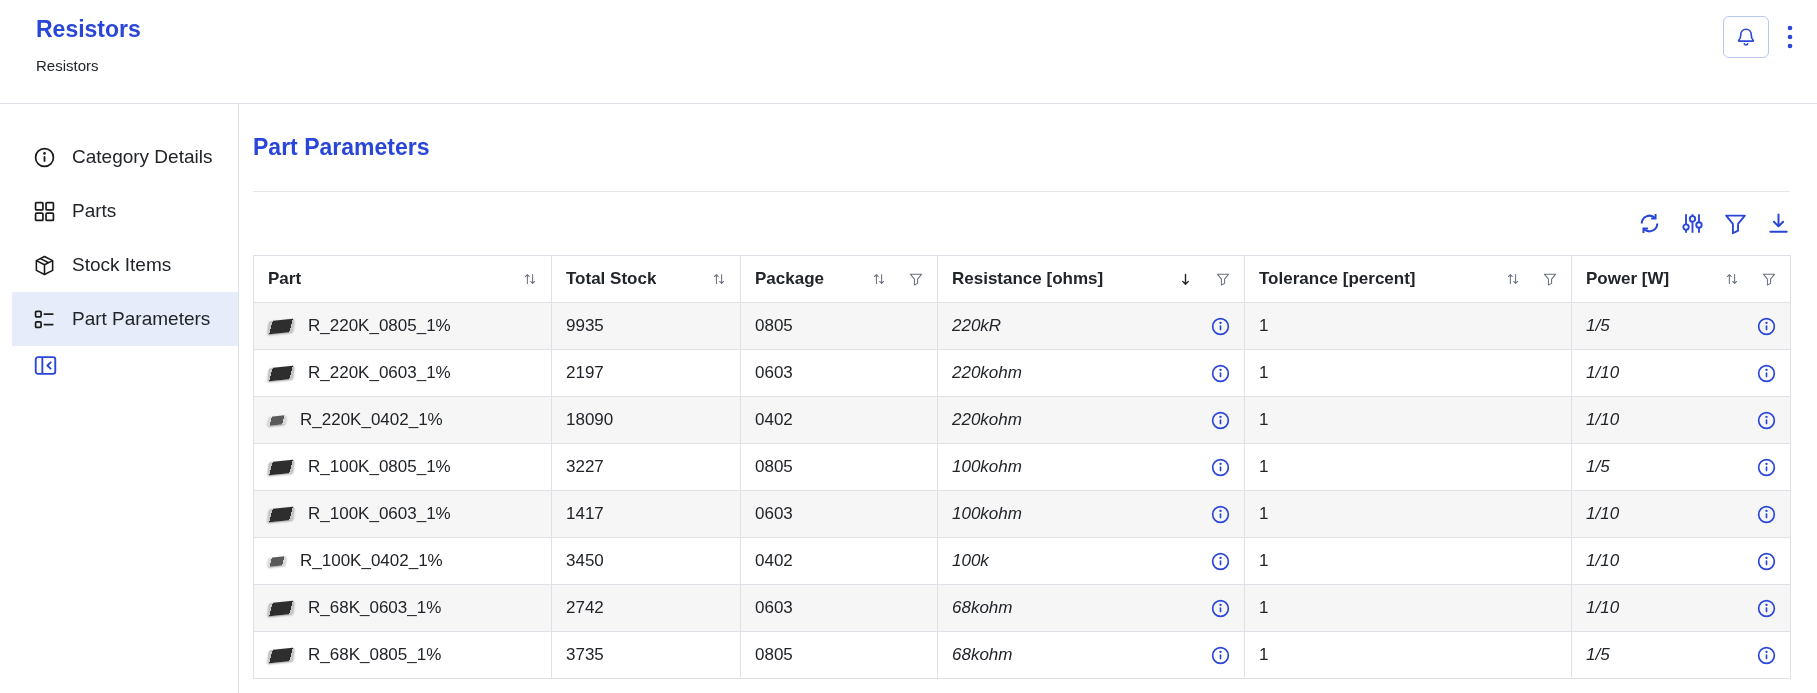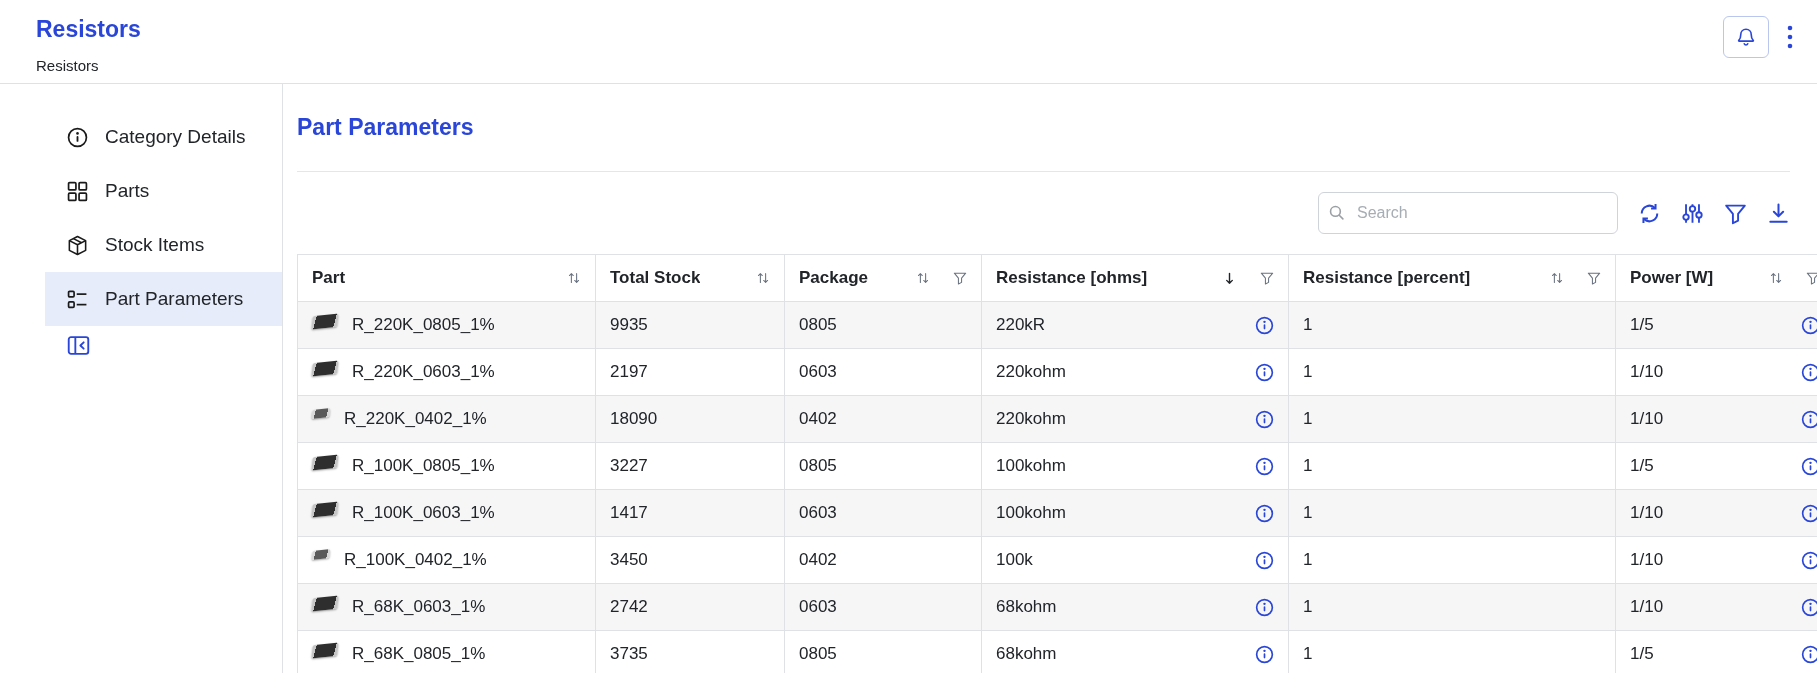--- a/index.html
+++ b/index.html
@@ -2,30 +2,30 @@
 <html style="--accent: #2946d8;"><head>
 <meta charset="utf-8">
 <style>
   :root { --accent:#2946d8; --border:#dee2e6; --muted:#6c757d; }
   * { box-sizing:border-box; }
   body {
     margin:0; width:1817px; height:693px; overflow:hidden;
     font-family:"Liberation Sans", sans-serif; color:#212529; background:#fff;
   }
   
-  .header { position:relative; height:84px; border-bottom:1px solid var(--border); padding:16px 18px 0 36px; }
+  .header { position:relative; height:104px; border-bottom:1px solid var(--border); padding:16px 18px 0 36px; }
   .header-title { color:var(--accent); font-size:23px; font-weight:700; }
   .breadcrumb { margin-top:14px; font-size:15px; color:#212529; cursor:pointer; }
   .header-actions { position:absolute; top:16px; right:18px; display:flex; align-items:center; gap:12px; }
   .bell-btn { width:46px; height:42px; border:1px solid #b9c6ee; border-radius:6px; background:#fff;
     display:flex; align-items:center; justify-content:center; cursor:pointer; }
   .kebab-btn { background:none; border:none; padding:2px 6px; cursor:pointer; display:flex; }
   
   .layout { display:flex; height:589px; }
-  .sidebar { width:283px; flex-shrink:0; border-right:1px solid var(--border); padding-top:26px;padding-left:33px; }
+  .sidebar { width:239px; flex-shrink:0; border-right:1px solid var(--border); padding-top:26px; }
   .side-item { display:flex; align-items:center; gap:17px; height:54px; margin-left:12px;
     padding-left:22px; font-size:19px; cursor:pointer; }
   .side-item.active { background:#e7ecfa; }
   .side-item .icn { display:flex; flex-shrink:0; }
   .collapse-btn { margin:8px 0 0 34px; background:none; border:none; cursor:pointer; display:flex; padding:0; }
   
   .main { flex:1; padding:30px 27px 0 14px; overflow:hidden; }
   .main-title { color:var(--accent); font-size:23px; font-weight:700; }
   .divider { border:none; border-top:1px solid #e6e6e6; margin:30px 0 0 0; }
   .toolbar { display:flex; justify-content:flex-end; align-items:center; gap:20px; margin-top:20px; }
@@ -37,22 +37,22 @@
   .tool-btn { background:none; border:none; padding:0; cursor:pointer; display:flex; }
   
   table { width:100%; border-collapse:collapse; table-layout:fixed; margin-top:20px; font-size:17px; }
   th, td { border:1px solid var(--border); padding:0 14px; height:47px; text-align:left; }
   thead th { font-weight:700; background:#fff; }
   tbody tr:nth-child(odd) { background:#f6f6f7; }
   tbody tr { cursor:pointer; }
   .th-inner { display:flex; align-items:center; gap:23px; }
   .th-label { white-space:nowrap; overflow:hidden; }
   .th-spacer { flex:1; }
-  .part-cell { display:flex; align-items:flex-start; gap:14px; }
-  .cell-flex { display:flex; align-items:center; justify-content:space-between; gap:4px; }
+  .part-cell { display:flex; align-items:center; gap:14px; }
+  .cell-flex { display:flex; align-items:center; justify-content:space-between; gap:4px;font-style:italic; }
   .chip { flex-shrink:0; border-radius:2px; box-shadow:0 1px 2px rgba(0,0,0,.35); transform:rotate(-6deg) skewX(-12deg); }
   .chip-large { width:26px; height:13px;
     background:linear-gradient(100deg,#c6c6c6 0 14%,#2e2e2e 14% 86%,#c6c6c6 86% 100%); }
   .chip-small { width:18px; height:9px;
     background:linear-gradient(100deg,#d9d9d9 0 18%,#5a5a5a 18% 82%,#d9d9d9 82% 100%); }
   .icn svg { display:block; }
 </style>
 </head>
 <body>
 
@@ -139,29 +139,20 @@
         </svg>
       </span>
     </button>
   </div>
 
   <div class="main">
     <div class="main-title">Part Parameters</div>
     <hr class="divider">
 
     <div class="toolbar">
-      <div class="search-box">
-        <span class="icn search-icn">
-          <svg width="17" height="17" viewBox="0 0 16 16">
-            <circle cx="7" cy="7" r="4.6" fill="none" stroke="#9aa0a6" stroke-width="1.5"></circle>
-            <path d="M10.6 10.6 14 14" stroke="#9aa0a6" stroke-width="1.5" stroke-linecap="round"></path>
-          </svg>
-        </span>
-        <input class="search-input" type="text" placeholder="Search" style="">
-      </div>
 
       <button class="tool-btn">
         <span class="icn">
           <svg width="23" height="23" viewBox="0 0 16 16">
             <path d="M2.6 8a5.4 5.4 0 0 1 9.2-3.85" fill="none" stroke="#2946d8" stroke-width="1.4"></path>
             <path d="M12.2 1.4v3.1h-3.1" fill="none" stroke="#2946d8" stroke-width="1.4"></path>
             <path d="M13.4 8a5.4 5.4 0 0 1-9.2 3.85" fill="none" stroke="#2946d8" stroke-width="1.4"></path>
             <path d="M3.8 14.6v-3.1h3.1" fill="none" stroke="#2946d8" stroke-width="1.4"></path>
           </svg>
         </span>
@@ -256,21 +247,21 @@
               </span>
               <span class="icn">
                 <svg width="14" height="14" viewBox="0 0 16 16">
                   <path d="M1.5 2.5h13L9.8 8.2V13l-3.6 1.8V8.2z" fill="none" stroke="#6a7280" stroke-width="1.2" stroke-linejoin="round"></path>
                 </svg>
               </span>
             </div>
           </th>
           <th>
             <div class="th-inner">
-              <span class="th-label">Resistance [percent]</span>
+              <span class="th-label">Tolerance [percent]</span>
               <span class="th-spacer"></span>
               <span class="icn">
                 <svg width="14" height="14" viewBox="0 0 16 16">
                   <path d="M5 13V3M5 3 2.8 5.2M5 3l2.2 2.2M11 3v10M11 13l-2.2-2.2M11 13l2.2-2.2" fill="none" stroke="#6a7280" stroke-width="1.2" stroke-linecap="round" stroke-linejoin="round"></path>
                 </svg>
               </span>
               <span class="icn">
                 <svg width="14" height="14" viewBox="0 0 16 16">
                   <path d="M1.5 2.5h13L9.8 8.2V13l-3.6 1.8V8.2z" fill="none" stroke="#6a7280" stroke-width="1.2" stroke-linejoin="round"></path>
                 </svg>

